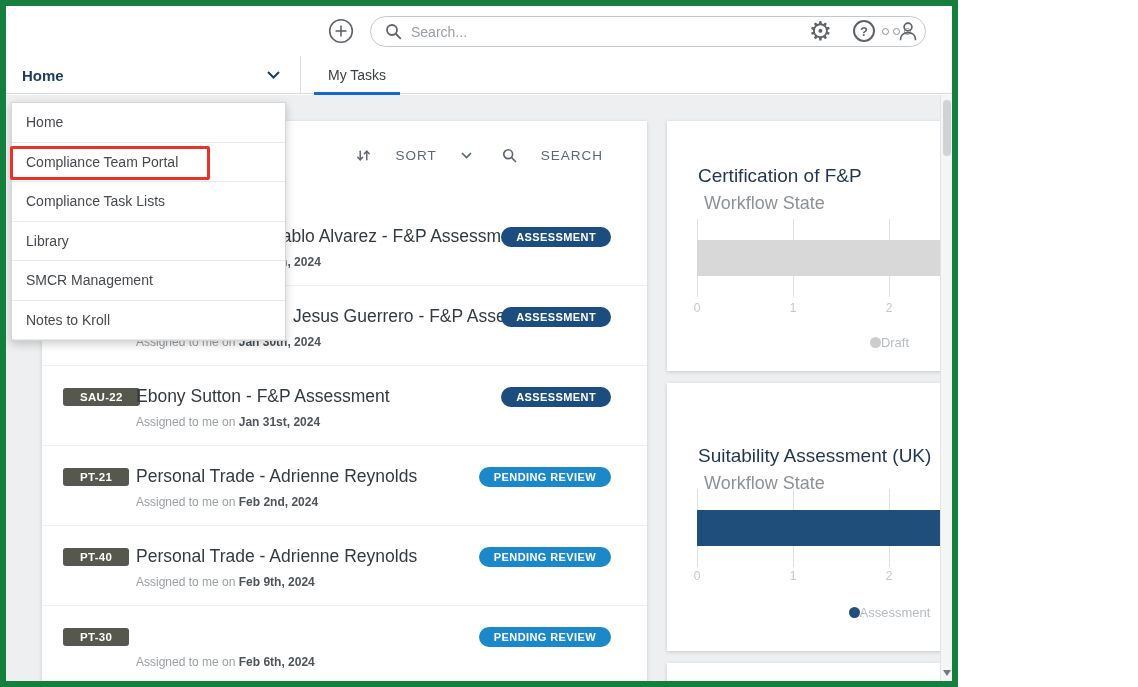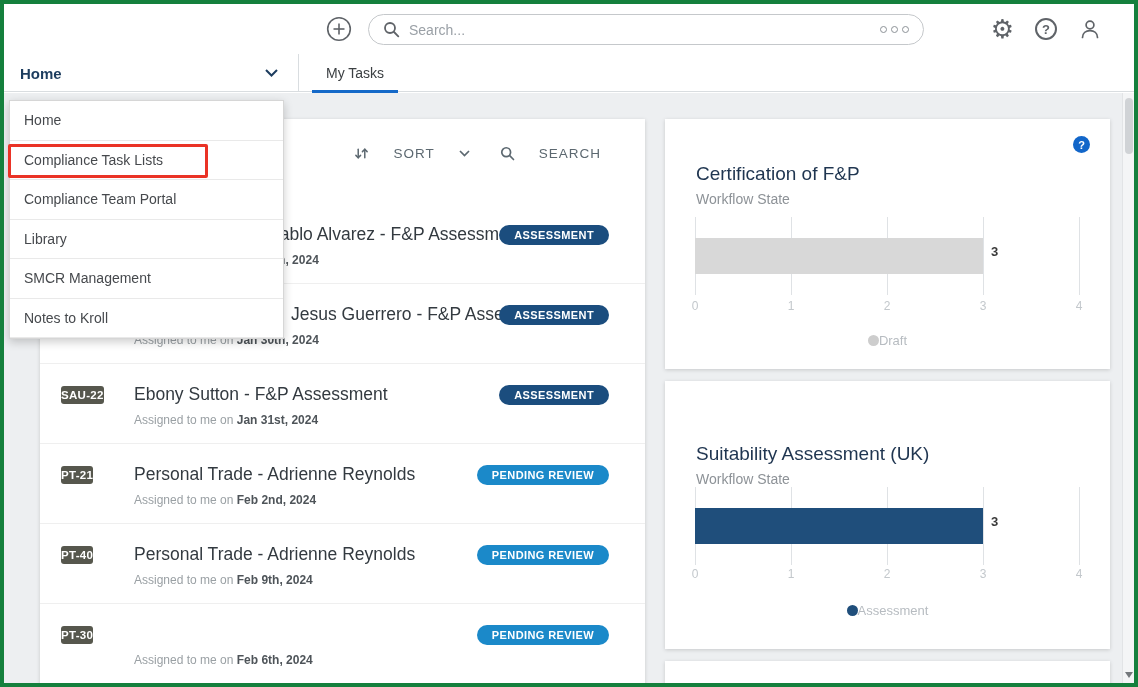--- a/index.html
+++ b/index.html
@@ -1,18 +1,18 @@
 <!DOCTYPE html>
 <html><head>
 <meta charset="utf-8">
 <style>
   *{margin:0;padding:0;box-sizing:border-box}
   html,body{background:#fff}
   body{font-family:"Liberation Sans",sans-serif}
-  .window{position:relative;width:1138px;height:687px;border:4px solid #15803d;background:#fff;overflow:hidden}
+  .window{position:relative;width:958px;height:687px;border:6px solid #15803d;background:#fff;overflow:hidden}
 
   
   .topbar{position:absolute;top:0;left:0;right:0;height:50px;background:#fff}
   .plus-btn{position:absolute;left:322px;top:12px;width:26px;height:26px;background:none;border:none;cursor:pointer;color:#5f6368}
   .searchbar{position:absolute;left:364px;top:10px;width:556px;height:31px;border:1px solid #c5c8cb;border-radius:16px;display:flex;align-items:center;padding:0 14px;gap:9px;background:#fff}
   .searchbar input{border:none;outline:none;flex:1;font-size:14px;color:#444;font-family:"Liberation Sans",sans-serif;background:transparent}
   .searchbar input::placeholder{color:#9aa0a6}
   .dots{display:flex;gap:4px;margin-left:auto;cursor:pointer}
   .dots i{width:7px;height:7px;border:1.5px solid #8d9297;border-radius:50%;display:block}
   .top-icons{position:absolute;right:32px;top:0;height:50px;display:flex;align-items:center;gap:21px}
@@ -32,40 +32,40 @@
   .main{position:absolute;top:89px;left:0;right:0;bottom:0;background:#edeff1}
 
   
   .tasks-card{position:absolute;left:36px;top:26px;width:605px;height:640px;background:#fff;box-shadow:0 1px 4px rgba(0,0,0,.16)}
   .card-head{position:absolute;top:24px;left:24px;right:44px;display:flex;align-items:center}
   .panel-title{font-size:18px;font-weight:bold;color:#2f3337}
   .head-controls{display:flex;align-items:center;gap:30px;margin-left:auto}
   .ctrl{display:flex;align-items:center;gap:24px;font-size:13.5px;color:#5c6870;letter-spacing:1px;cursor:pointer}
   .rows{position:absolute;top:85px;left:0;right:0}
   .task-row{position:relative;height:80px;border-bottom:1px solid #efefef;cursor:pointer}
-  .task-id{position:absolute;left:21px;top:22px;background:#56574d;color:#fff;font-size:11.5px;font-weight:bold;padding:3px 0;border-radius:3px;letter-spacing:.3px}
+  .task-id{position:absolute;left:21px;top:22px;background:#56574d;color:#fff;font-size:11.5px;font-weight:bold;padding:3px 17px;border-radius:3px;letter-spacing:.3px}
   .task-id:empty{display:none}
   .task-title{position:absolute;left:94px;top:20px;font-size:17.5px;color:#333a40}
   .task-row[data-row="0"] .task-title{left:228px}
   .task-row[data-row="1"] .task-title{left:251px}
   .task-sub{position:absolute;left:94px;top:49px;font-size:12px;color:#9aa0a4}
   .task-sub b{color:#4e5459}
   .pill{position:absolute;right:36px;top:21px;color:#fff;font-size:11px;font-weight:bold;letter-spacing:.4px;padding:4px 15px;border-radius:12px;white-space:nowrap}
   .pill.assessment{background:#1b4d7e}
   .pill.pending{background:#1b89c9}
 
   
   .chart-card{position:absolute;left:625px;width:445px;background:#fff;box-shadow:0 1px 4px rgba(0,0,0,.16)}
   .chart-card{left:661px}
   .cc1{top:26px;height:250px}
   .cc2{top:288px;height:268px}
   .cc3{top:568px;height:110px}
   .cc-help{position:absolute;right:20px;top:17px;width:17px;height:17px;border-radius:50%;background:#1266c9;color:#fff;font-size:11px;font-weight:bold;display:flex;align-items:center;justify-content:center;cursor:pointer}
   .cc-title{position:absolute;left:31px;top:44px;font-size:19px;font-weight:normal;color:#1f3550}
-  .cc-sub{position:absolute;left:31px;top:72px;font-size:14px;color:#8d9297}
+  .cc-sub{position:absolute;left:37px;top:72px;font-size:18px;color:#8d9297}
   .plot{position:absolute;left:30px;top:98px;width:384px;height:78px}
   .gridline{position:absolute;top:0;bottom:0;width:1px;background:#dfe2e5}
   .hbar{position:absolute;left:0;top:21px;height:36px}
   .bar-val{position:absolute;top:27px;font-size:13px;font-weight:bold;color:#3a3a3a}
   .axis{position:absolute;left:30px;top:180px;width:384px;height:14px}
   .axis span{position:absolute;transform:translateX(-50%);font-size:12px;color:#c3c8cc}
   .legend{position:absolute;left:0;right:0;top:214px;display:flex;align-items:center;justify-content:center;gap:0}
   .legend .dot{width:11px;height:11px;border-radius:50%;background:#ccc}
   .legend .lab{font-size:13px;color:#b7bcc1}
   .cc2 .cc-title{top:62px}
@@ -265,21 +265,21 @@
     <div class="chart-card cc3"></div>
 
     <div class="scrollbar">
       <div class="sb-thumb"></div>
       <div class="sb-down"></div>
     </div>
   </div>
 
   <div class="menu">
     <div class="menu-item">Home</div>
+    <div class="menu-item">Compliance Team Portal</div>
     <div class="menu-item">Compliance Task Lists</div>
-    <div class="menu-item">Compliance Team Portal</div>
     <div class="menu-item">Library</div>
     <div class="menu-item">SMCR Management</div>
     <div class="menu-item">Notes to Kroll</div>
     <div class="annotation"></div>
   </div>
 
 </div>
 
 </body></html>

